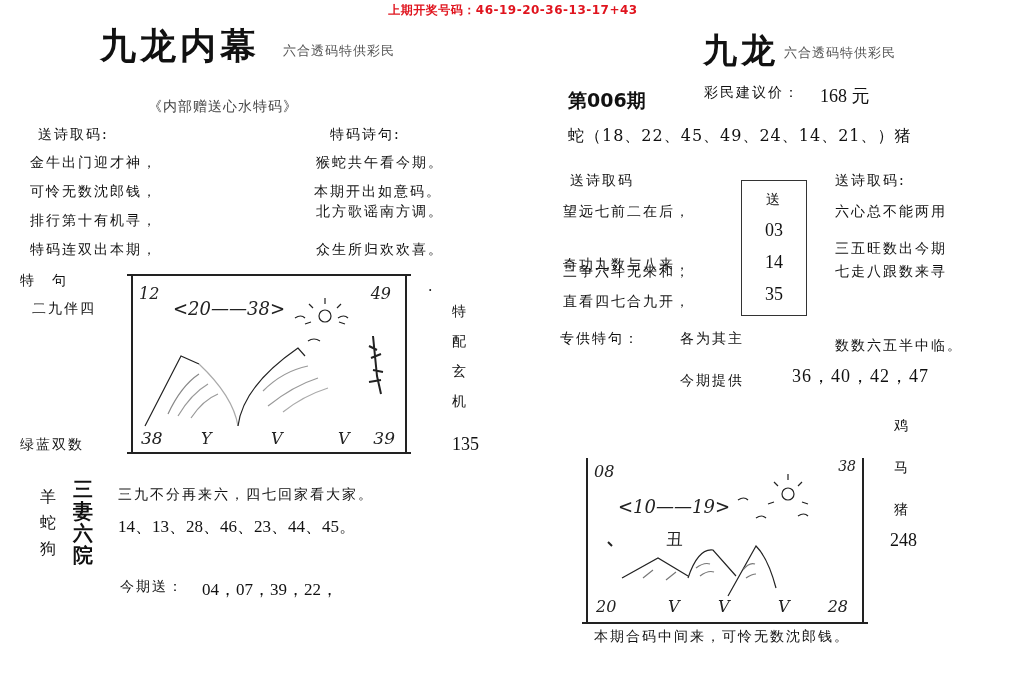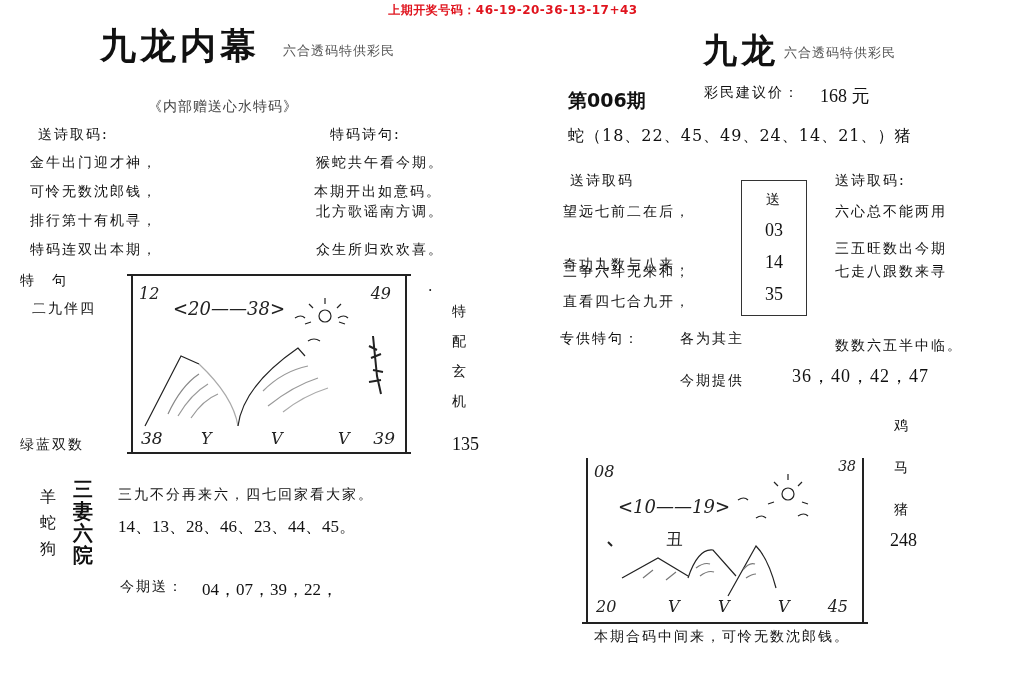--- a/index.html
+++ b/index.html
@@ -136,21 +136,21 @@
 <div class="sketch" style="left:586px; top:410px; width:274px; height:164px;margin-top:48px;">
   <div class="hline" style="bottom:-2px;"></div>
   <span class="hand" style="left:6px; top:4px;">08</span>
   <span class="hand" style="right:6px; top:0px; font-size:14px;">38</span>
   <span class="hand" style="left:30px; top:38px; font-size:18px;">&lt;10——19&gt;</span>
   <span class="hand" style="left:78px; top:70px; font-style:normal; font-size:17px;">丑</span>
   <span class="hand" style="left:8px; bottom:6px;">20</span>
   <span class="hand" style="left:80px; bottom:6px;">V</span>
   <span class="hand" style="left:130px; bottom:6px;">V</span>
   <span class="hand" style="left:190px; bottom:6px;">V</span>
-  <span class="hand" style="right:14px; bottom:6px;">45</span>
+  <span class="hand" style="right:14px; bottom:6px;">28</span>
   <svg width="274" height="164" style="left:0; top:0;">
     <g fill="none" stroke="#222" stroke-width="1.2">
       <path d="M34 120 L70 100 L100 118"></path>
       <path d="M100 120 Q110 90 125 92 L148 118"></path>
       <path d="M140 138 L168 88 Q180 100 188 130"></path>
       <path d="M55 120 l10 -8 M78 122 l10 -8" stroke="#777"></path>
       <path d="M108 110 q8 -6 14 -4 M112 118 q8 -6 14 -4" stroke="#777"></path>
       <path d="M155 112 q6 -8 12 -6 M158 120 q6 -4 10 -4" stroke="#777"></path>
       <circle cx="200" cy="36" r="6"></circle>
       <path d="M190 28 l-4 -4 M210 28 l4 -4 M200 22 l0 -6 M186 44 l-6 2 M214 44 l6 2"></path>

